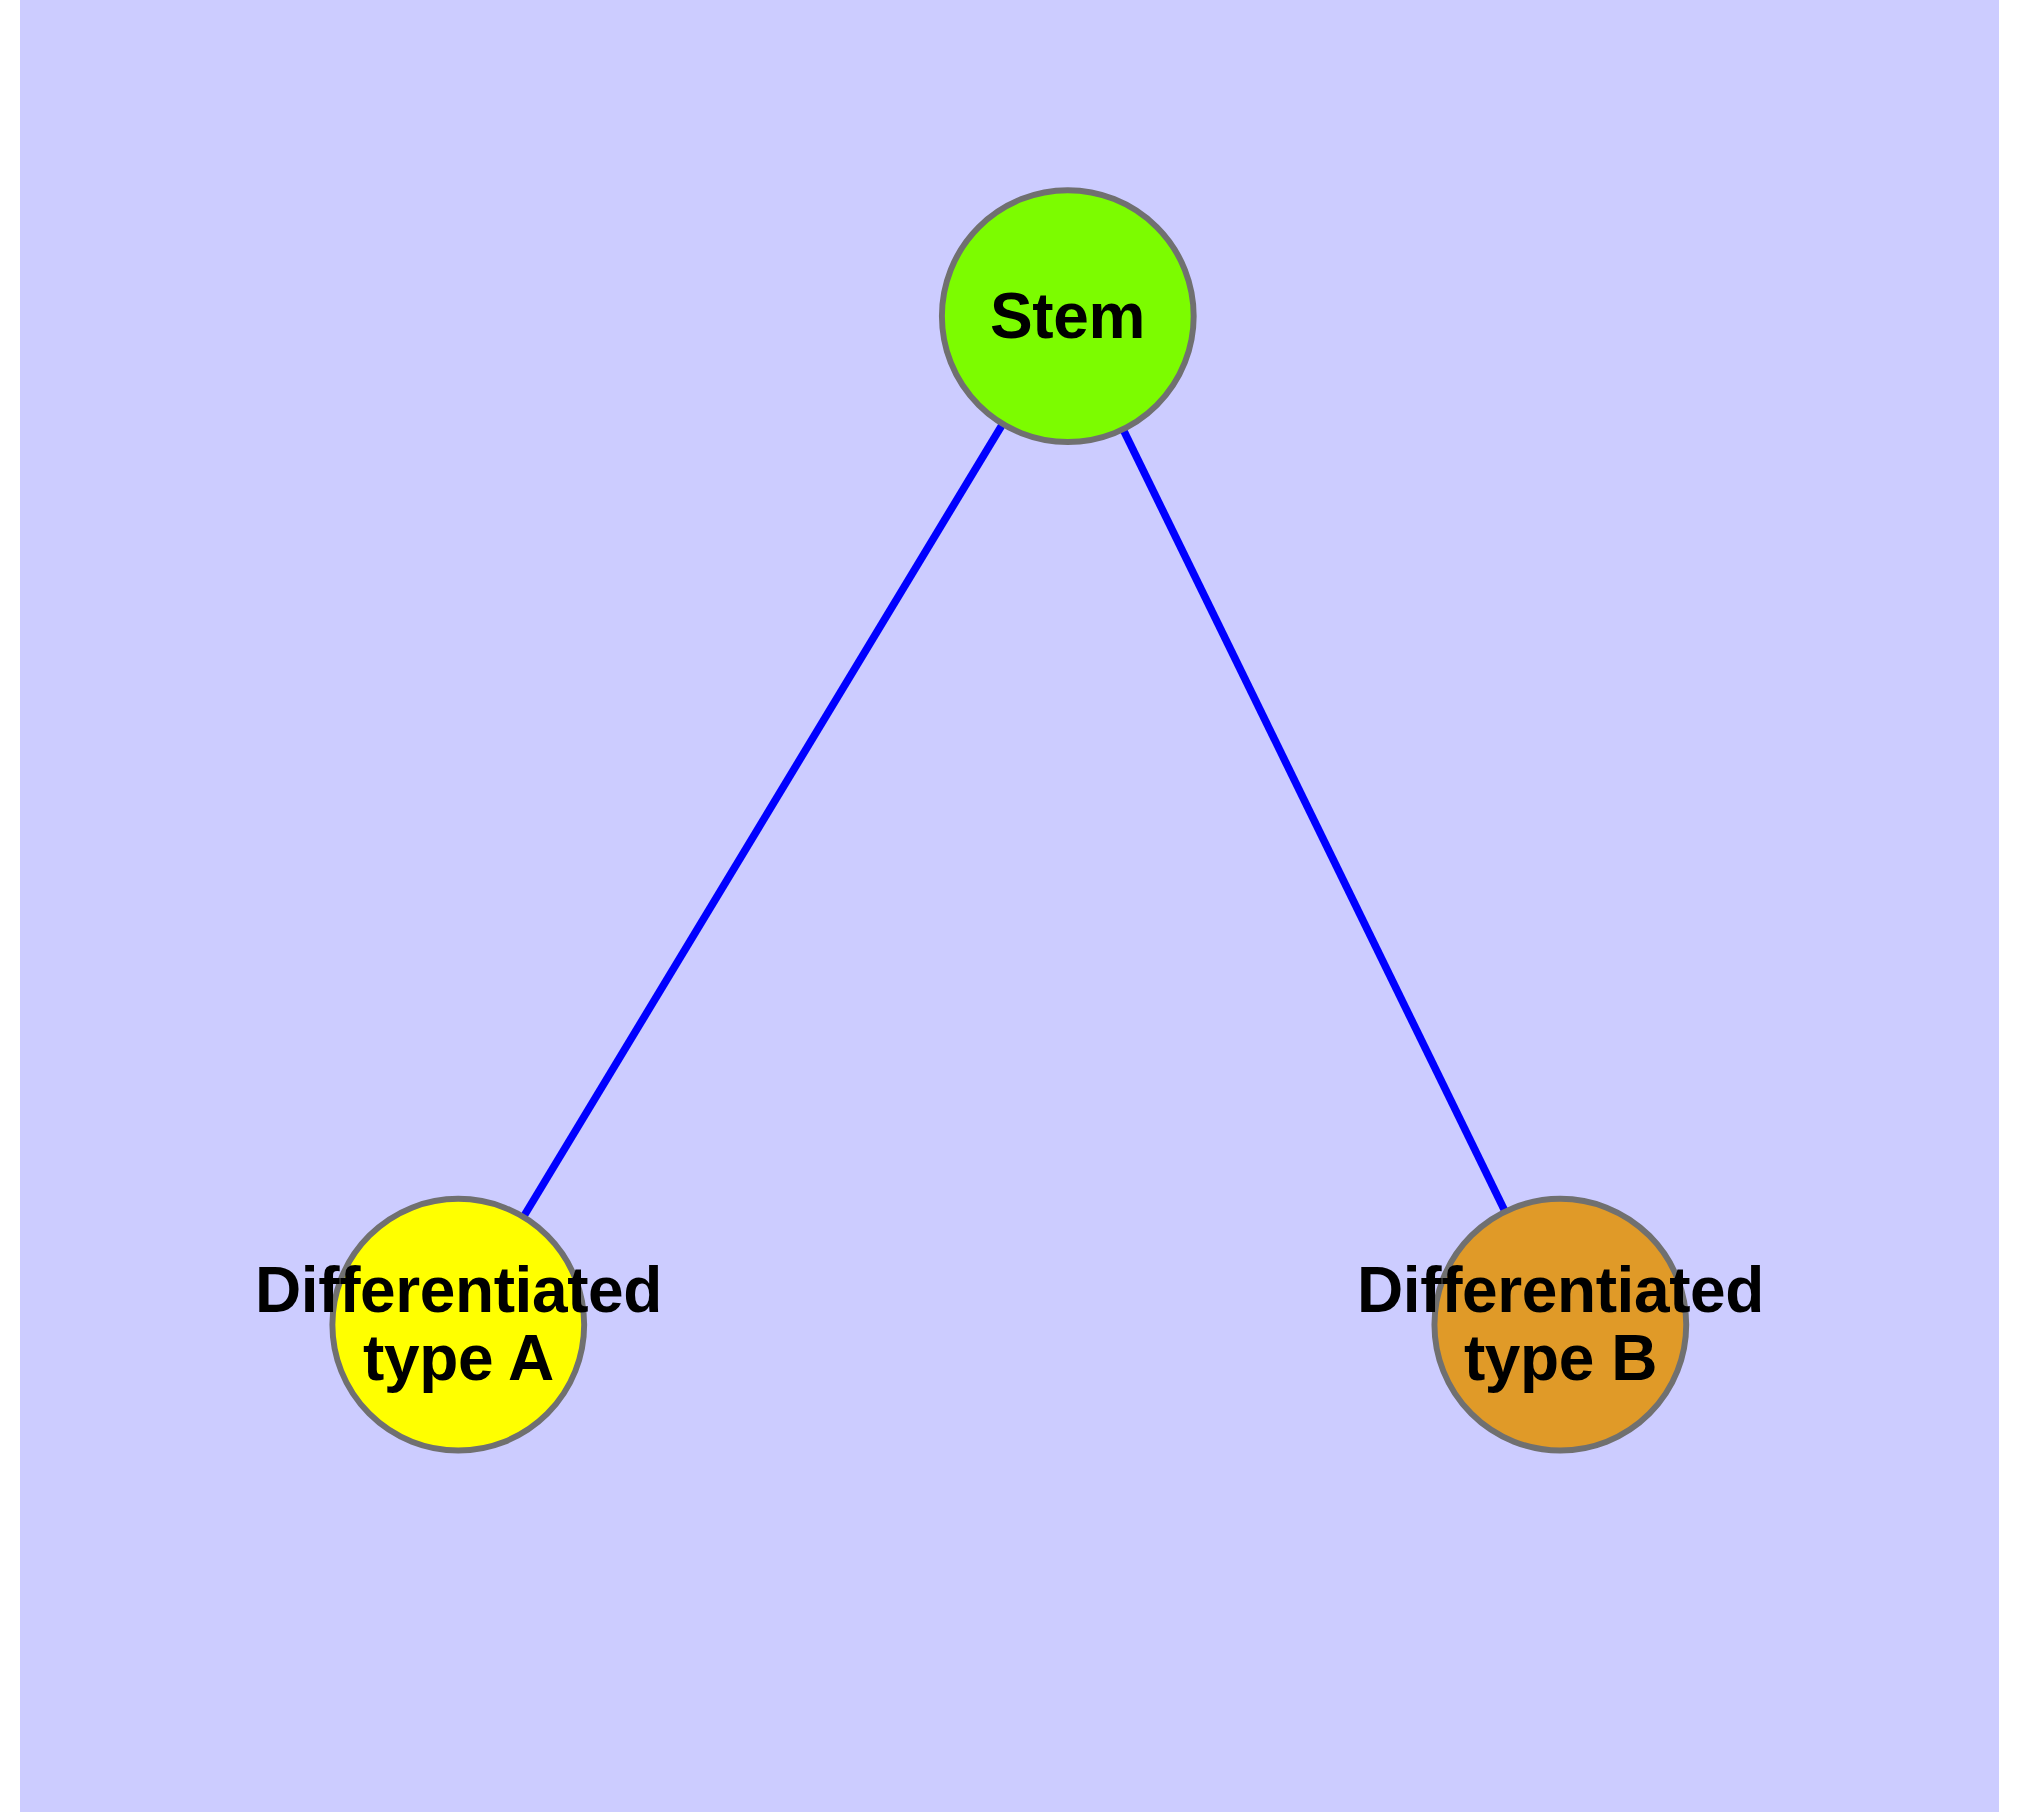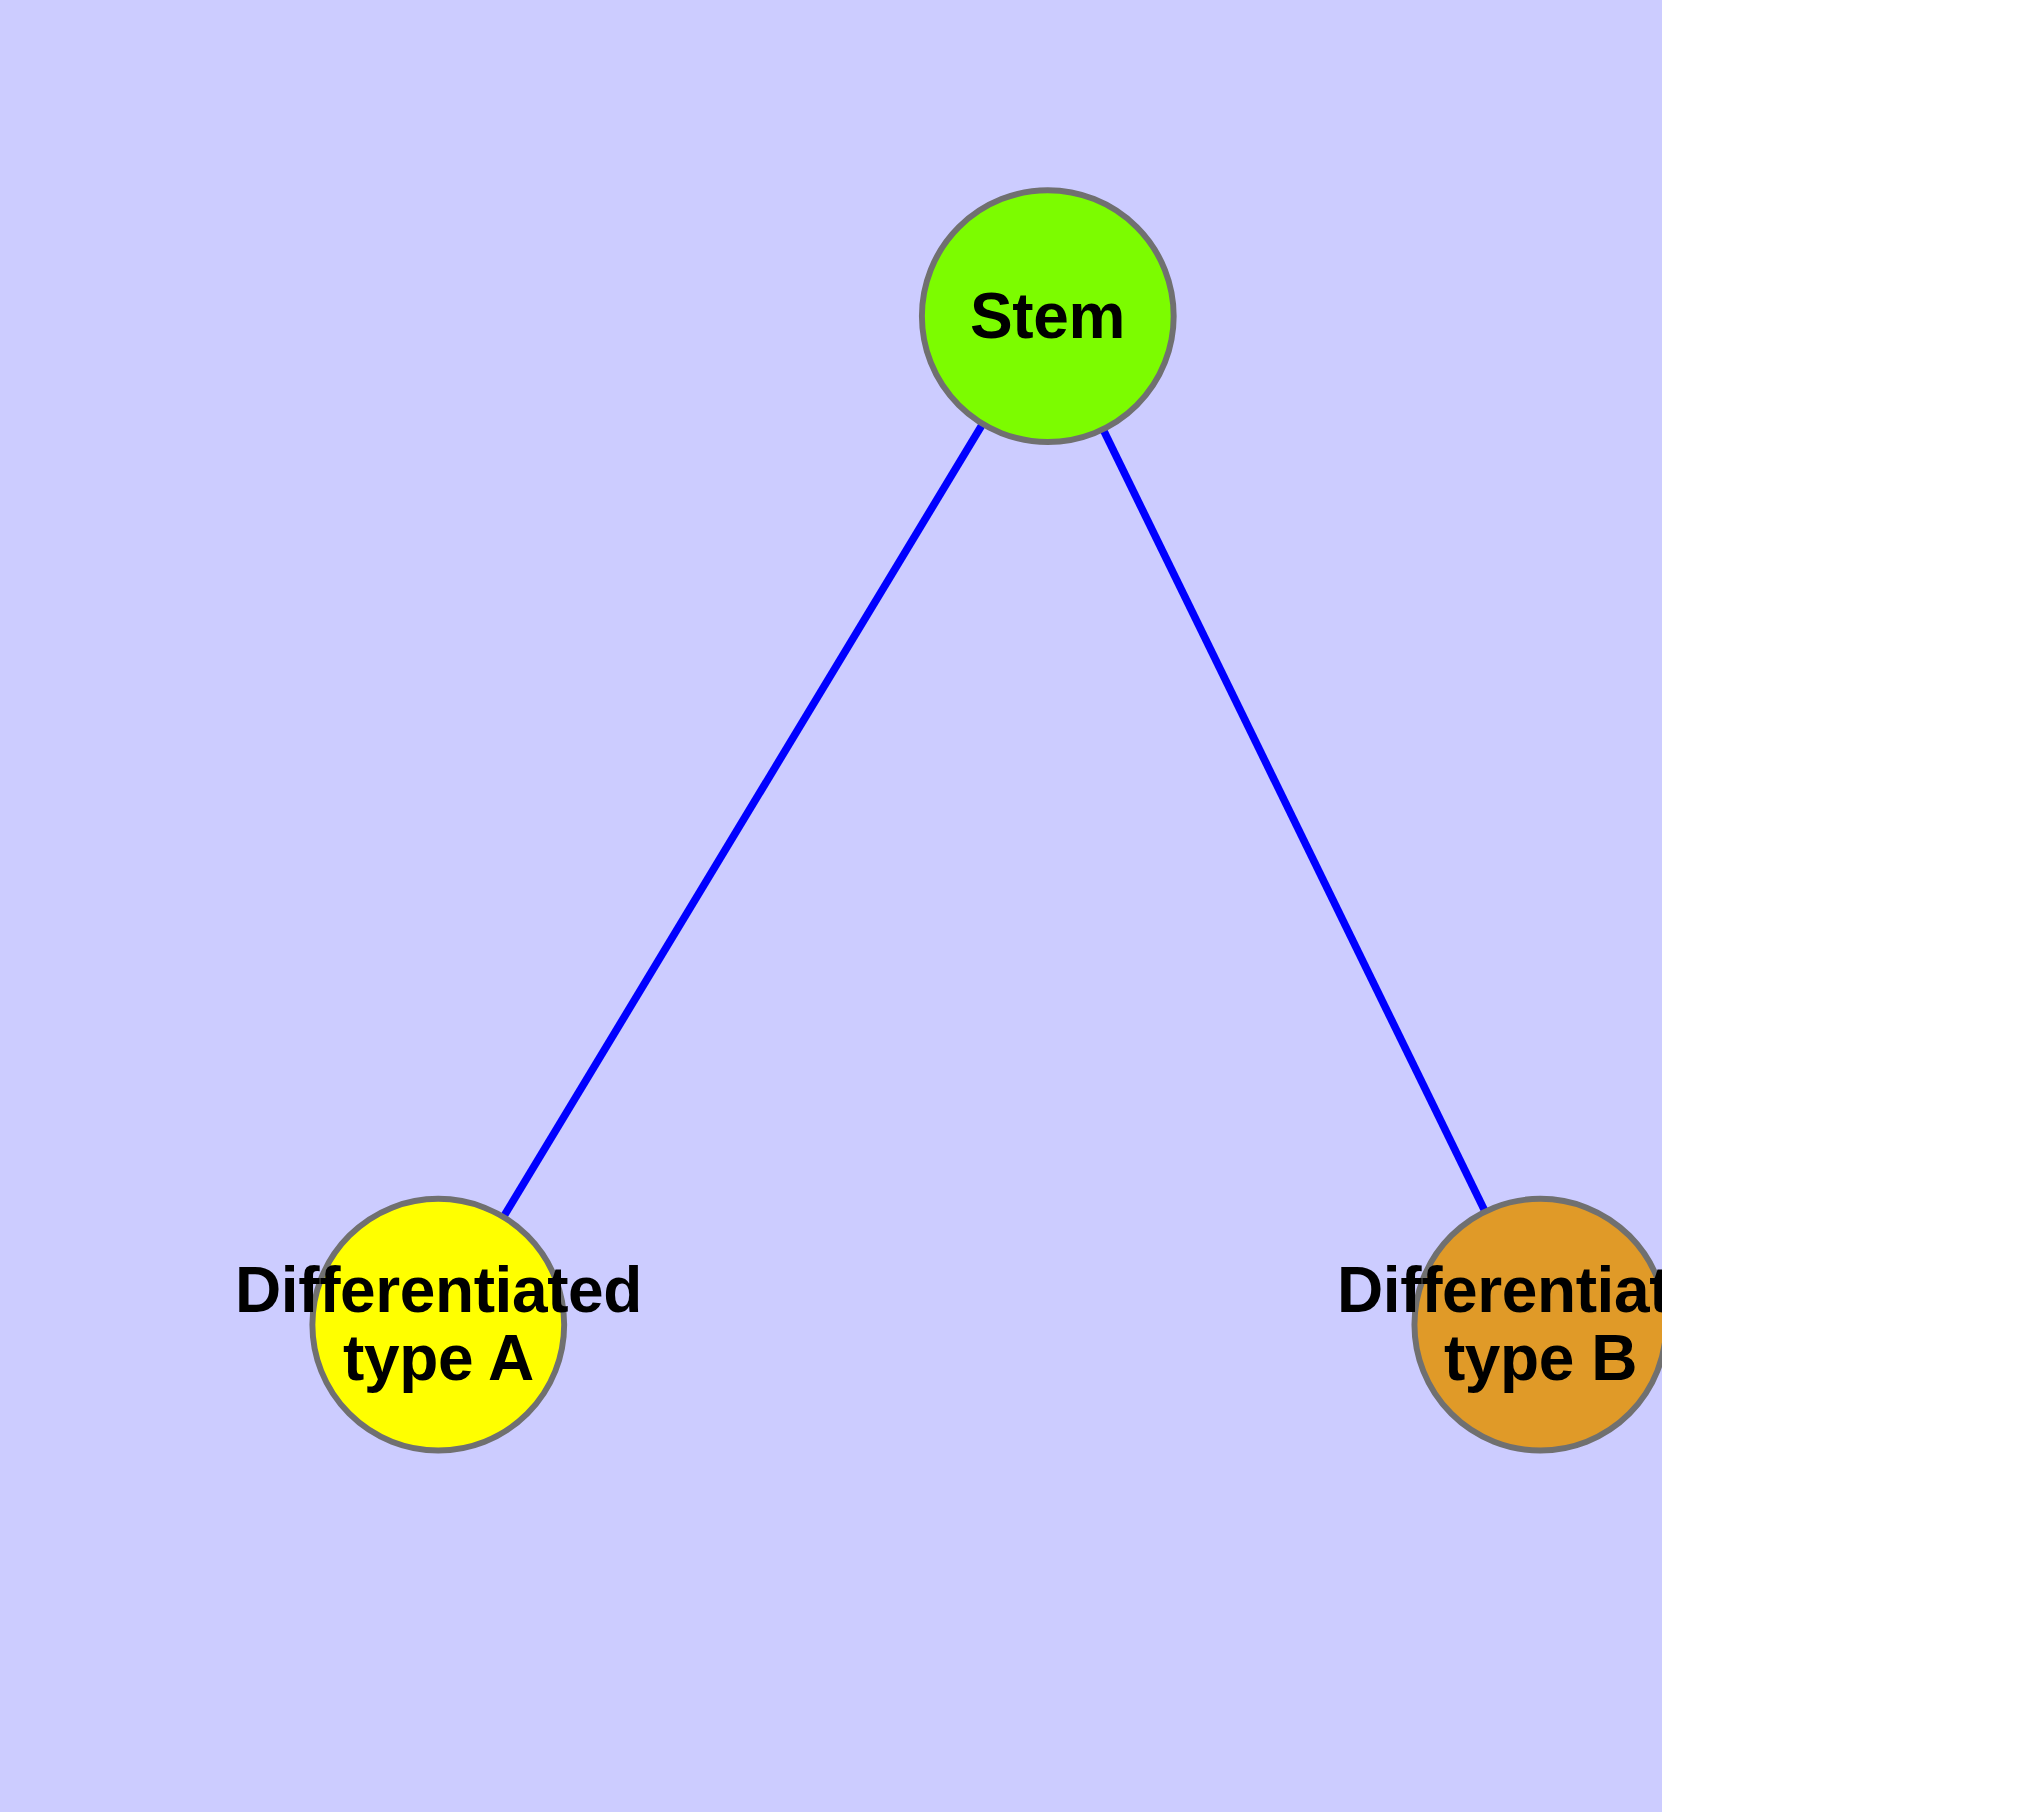--- a/index.html
+++ b/index.html
@@ -35,21 +35,21 @@
     white-space: pre;
     line-height: 1.07;
     letter-spacing: -0.4px;
     pointer-events: none;
     user-select: none;
   }
 </style>
 </head>
 <body>
 
-<div id="stage" style="width: 1662px; height: 1812px;">
+<div id="stage" style="width: 1979px; height: 1812px; margin-left: 20px;">
 
   <div id="canvas-bg" style="background: rgb(204, 204, 255);"></div>
 
   <svg id="graph-svg" viewBox="0 0 2384 2138" preserveAspectRatio="none" aria-hidden="true">
     <g id="edge-layer">
         <line x1="1236" y1="373" x2="594.5706391705696" y2="1434.6146583964146" stroke="#0000FF" stroke-width="9" stroke-linecap="butt"></line>
         <line x1="1236" y1="373" x2="1751.1895940745896" y2="1428.2076023214488" stroke="#0000FF" stroke-width="9" stroke-linecap="butt"></line>
       </g>
     <g id="node-layer">
         <circle cx="1236" cy="373" r="148.5" fill="#7CFC00" stroke="#707070" stroke-width="7"></circle>

